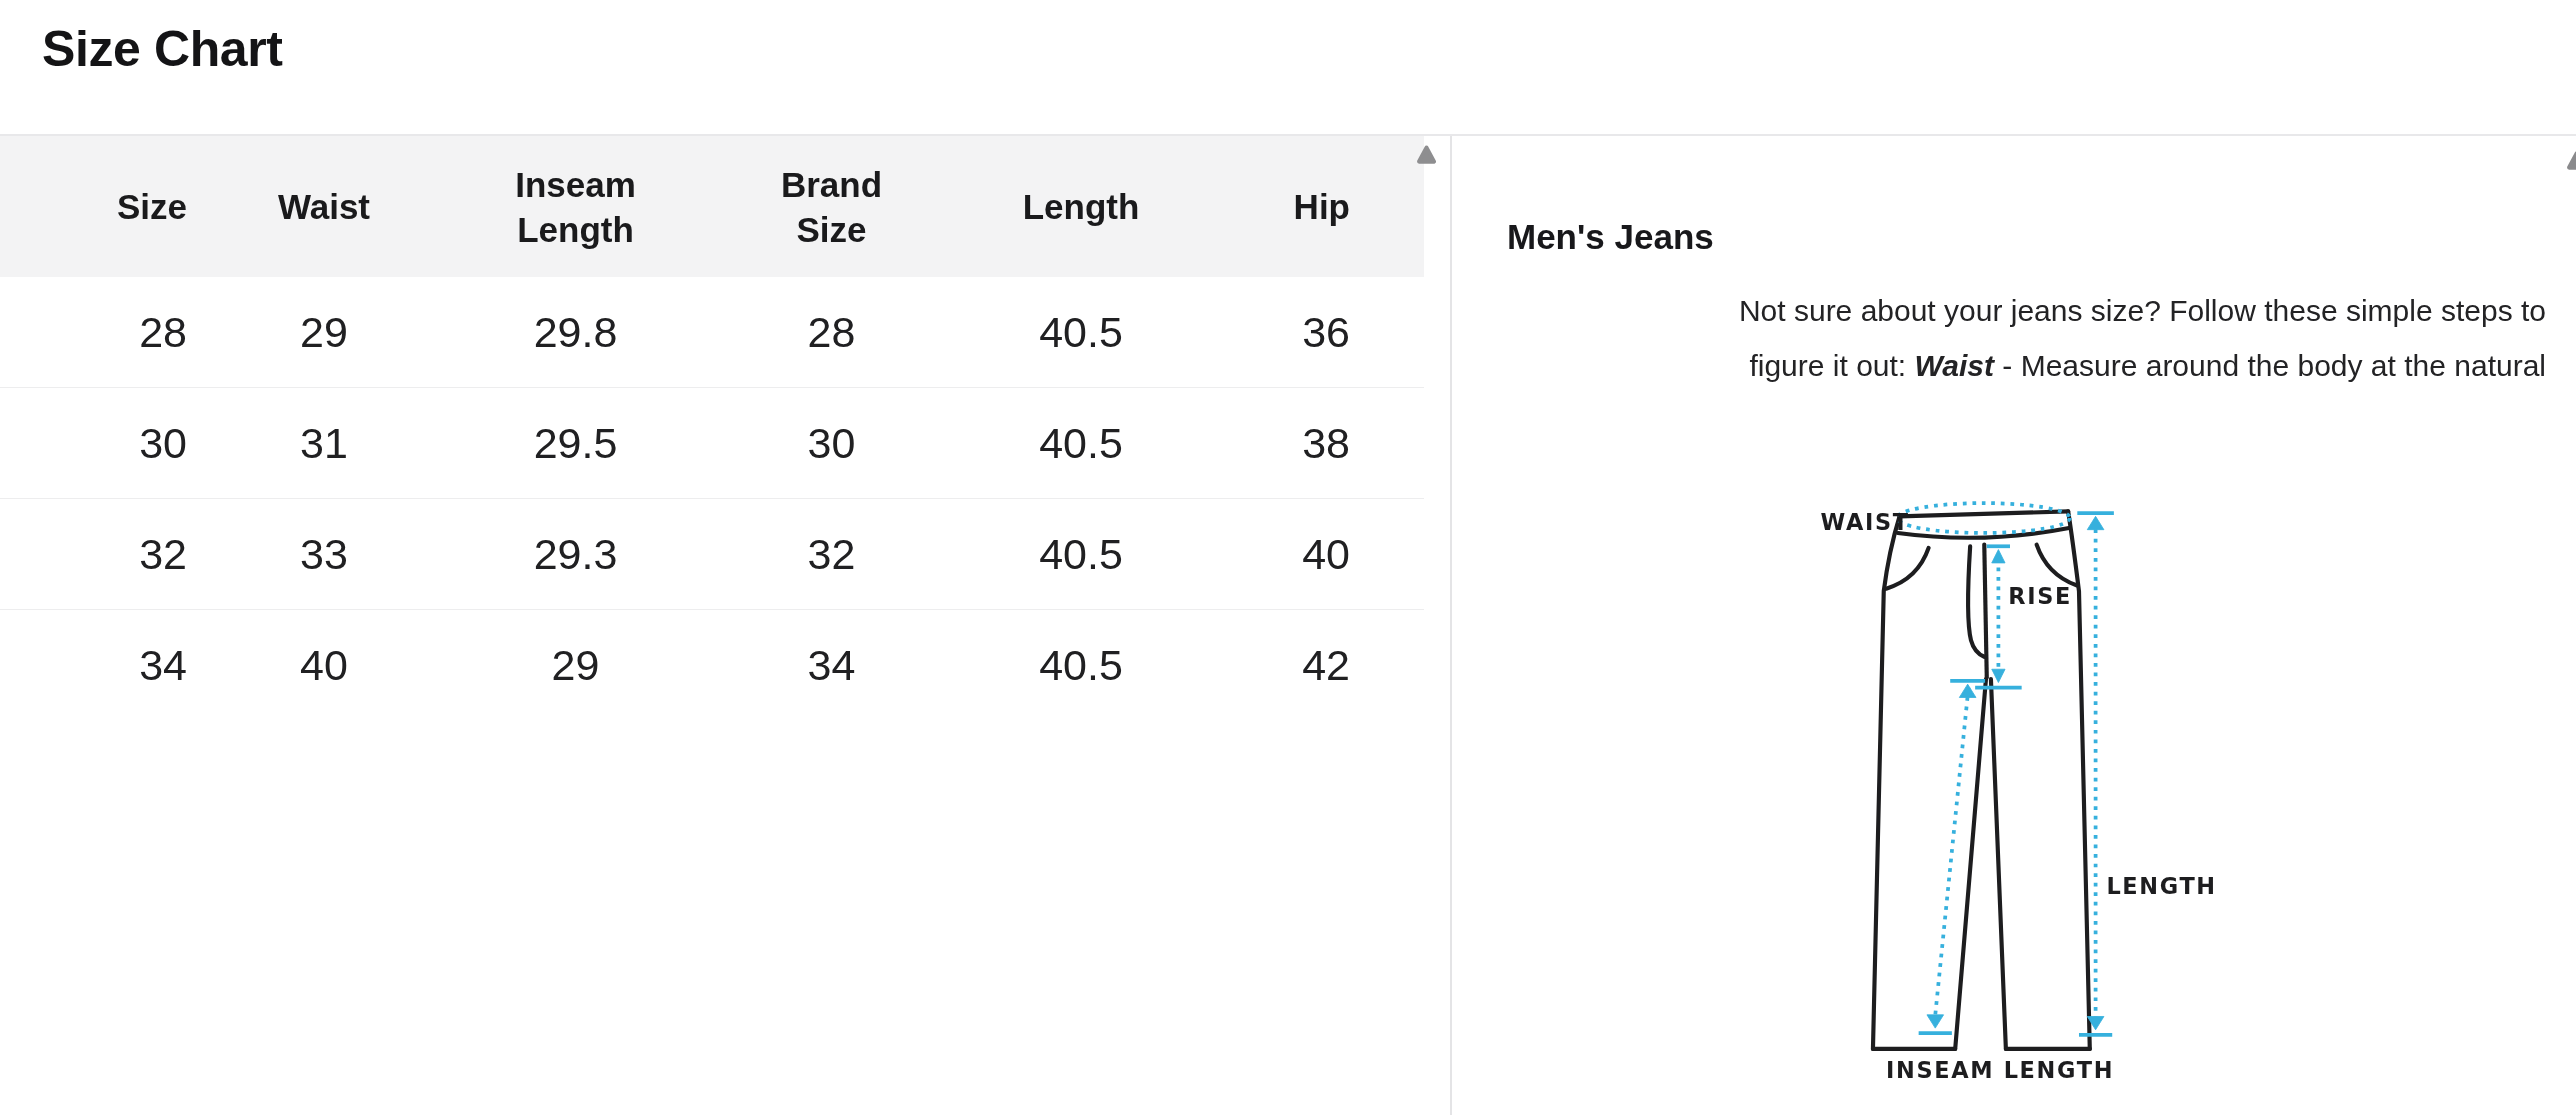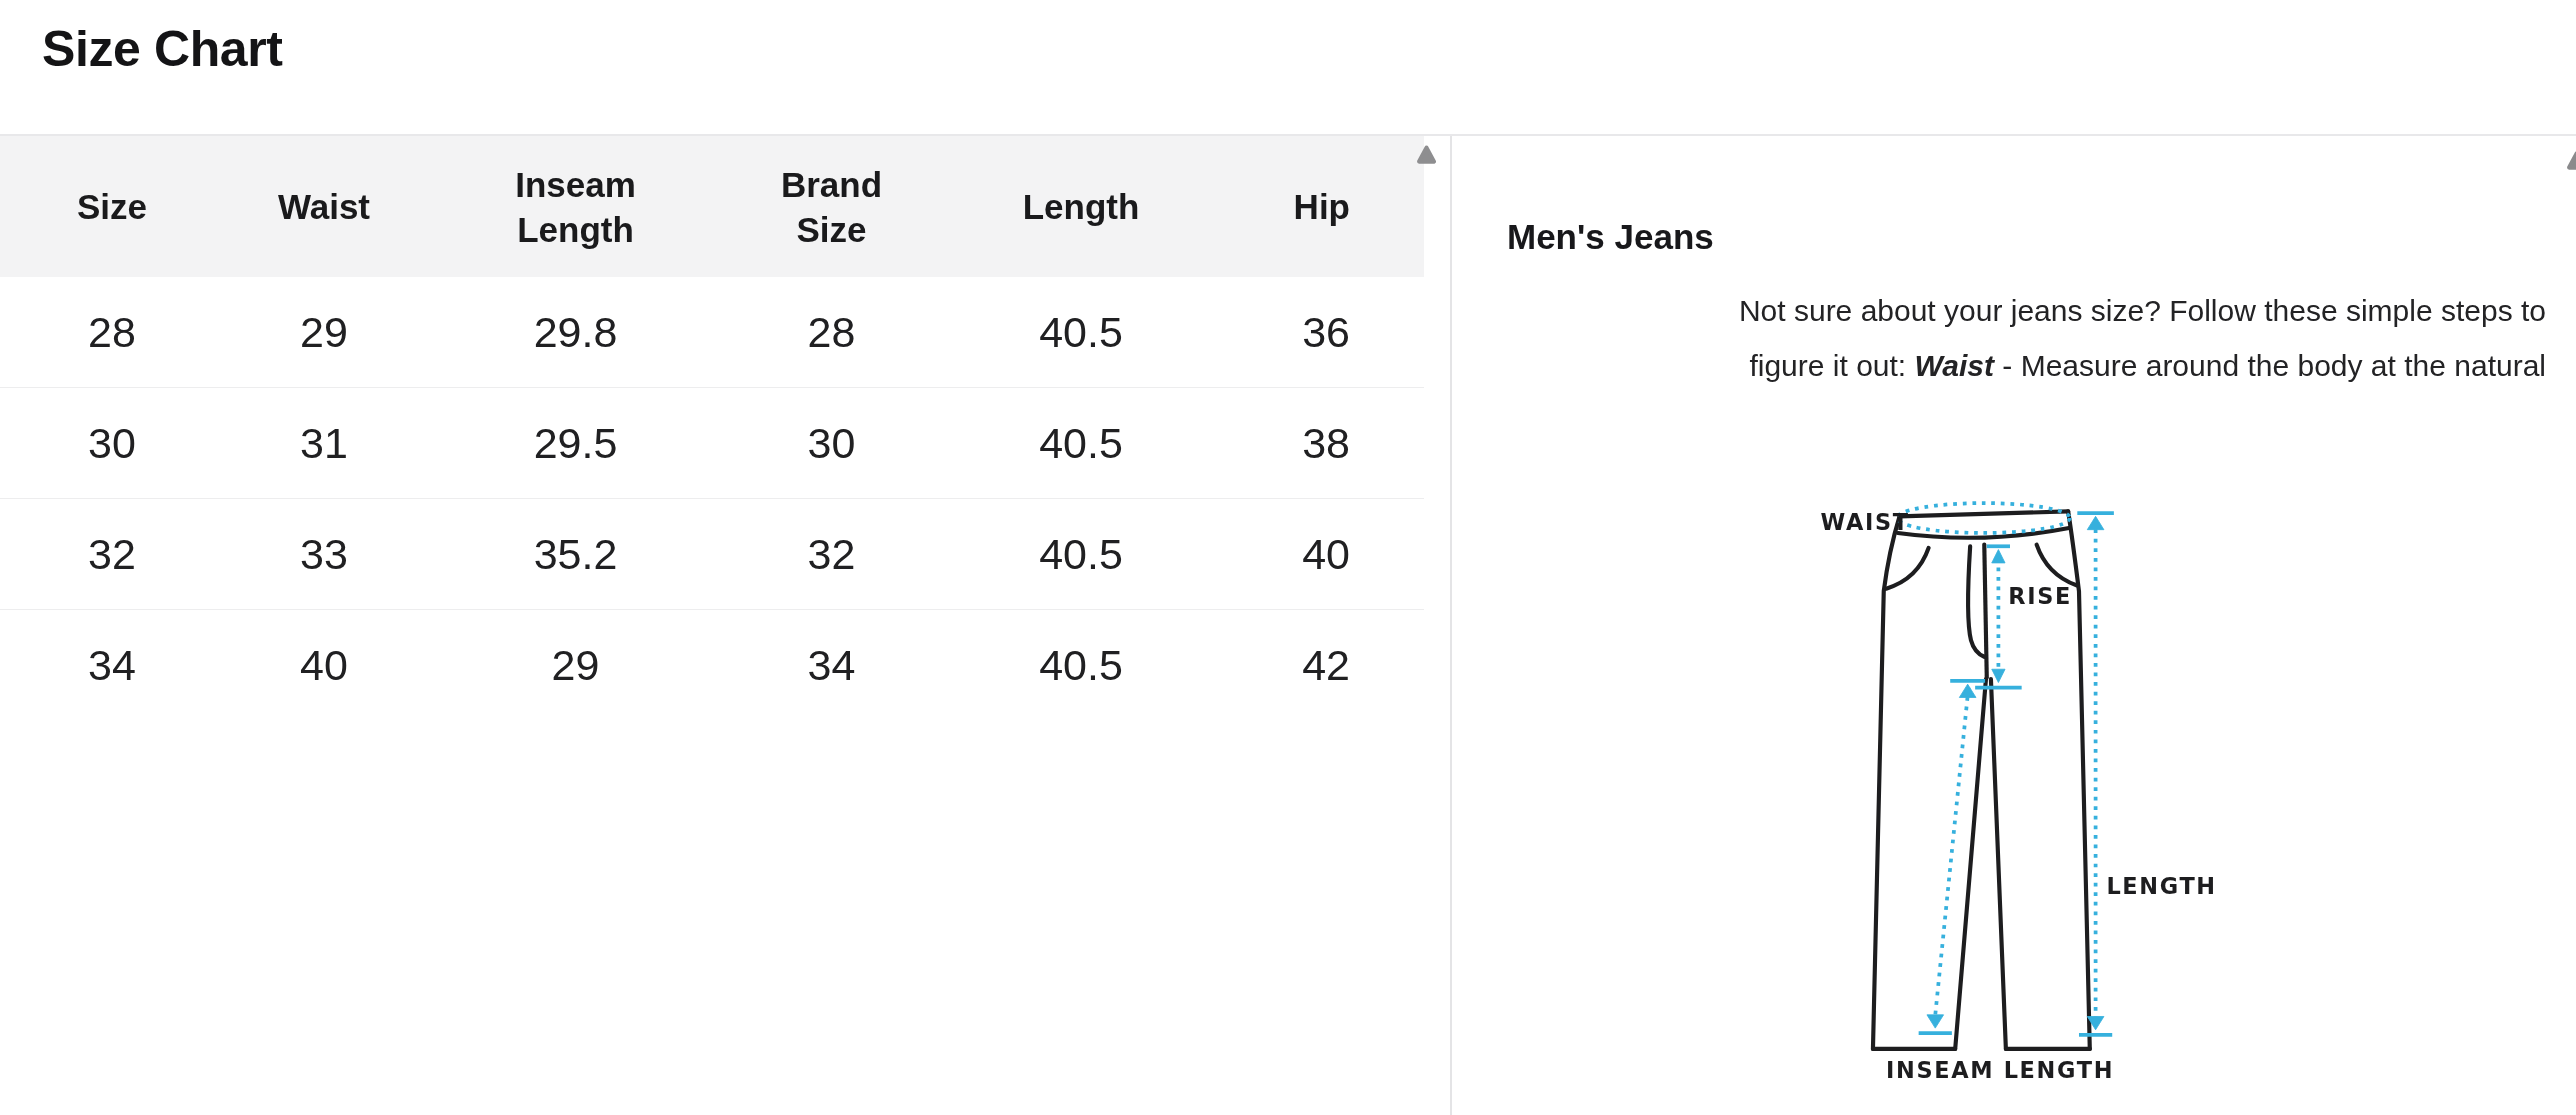--- a/index.html
+++ b/index.html
@@ -24,21 +24,21 @@
     grid-template-columns:187px 274px 229px 283px 216px 234px;
     align-items:center;
     box-sizing:border-box;
   }
   .thead{height:141px;background:#f3f3f4;}
   .th{font-size:35px;font-weight:600;color:#1a1a1c;text-align:center;line-height:45px;}
   .th span{display:inline-block;max-width:166px;}
   .tr{height:111px;border-bottom:1.7px solid #ededee;}
   .tr:last-child{border-bottom:none;}
   .td{font-size:43px;font-weight:400;color:#202022;text-align:center;}
-  .c0{text-align:center;padding-left:37px;}
+  .c0{text-align:right;padding-left:37px;}
   .c5{text-align:right;padding-right:73px;}
   
   .scroll-up{
     position:absolute;left:1415px;top:145px;width:23px;height:20px;
     background:none;border:none;padding:0;cursor:pointer;
   }
   .corner-scroll{position:absolute;left:2565px;top:151px;width:23px;height:20px;}
   
   .vdivider{position:absolute;left:1450px;top:136px;width:1.7px;height:980px;background:#e4e4e6;}
   
@@ -81,21 +81,21 @@
         <div class="td c0">30</div>
         <div class="td c1">31</div>
         <div class="td c2">29.5</div>
         <div class="td c3">30</div>
         <div class="td c4">40.5</div>
         <div class="td c5">38</div>
       </div>
       <div class="tr">
         <div class="td c0">32</div>
         <div class="td c1">33</div>
-        <div class="td c2">35.2</div>
+        <div class="td c2">29.3</div>
         <div class="td c3">32</div>
         <div class="td c4">40.5</div>
         <div class="td c5">40</div>
       </div>
       <div class="tr">
         <div class="td c0">34</div>
         <div class="td c1">40</div>
         <div class="td c2">29</div>
         <div class="td c3">34</div>
         <div class="td c4">40.5</div>

